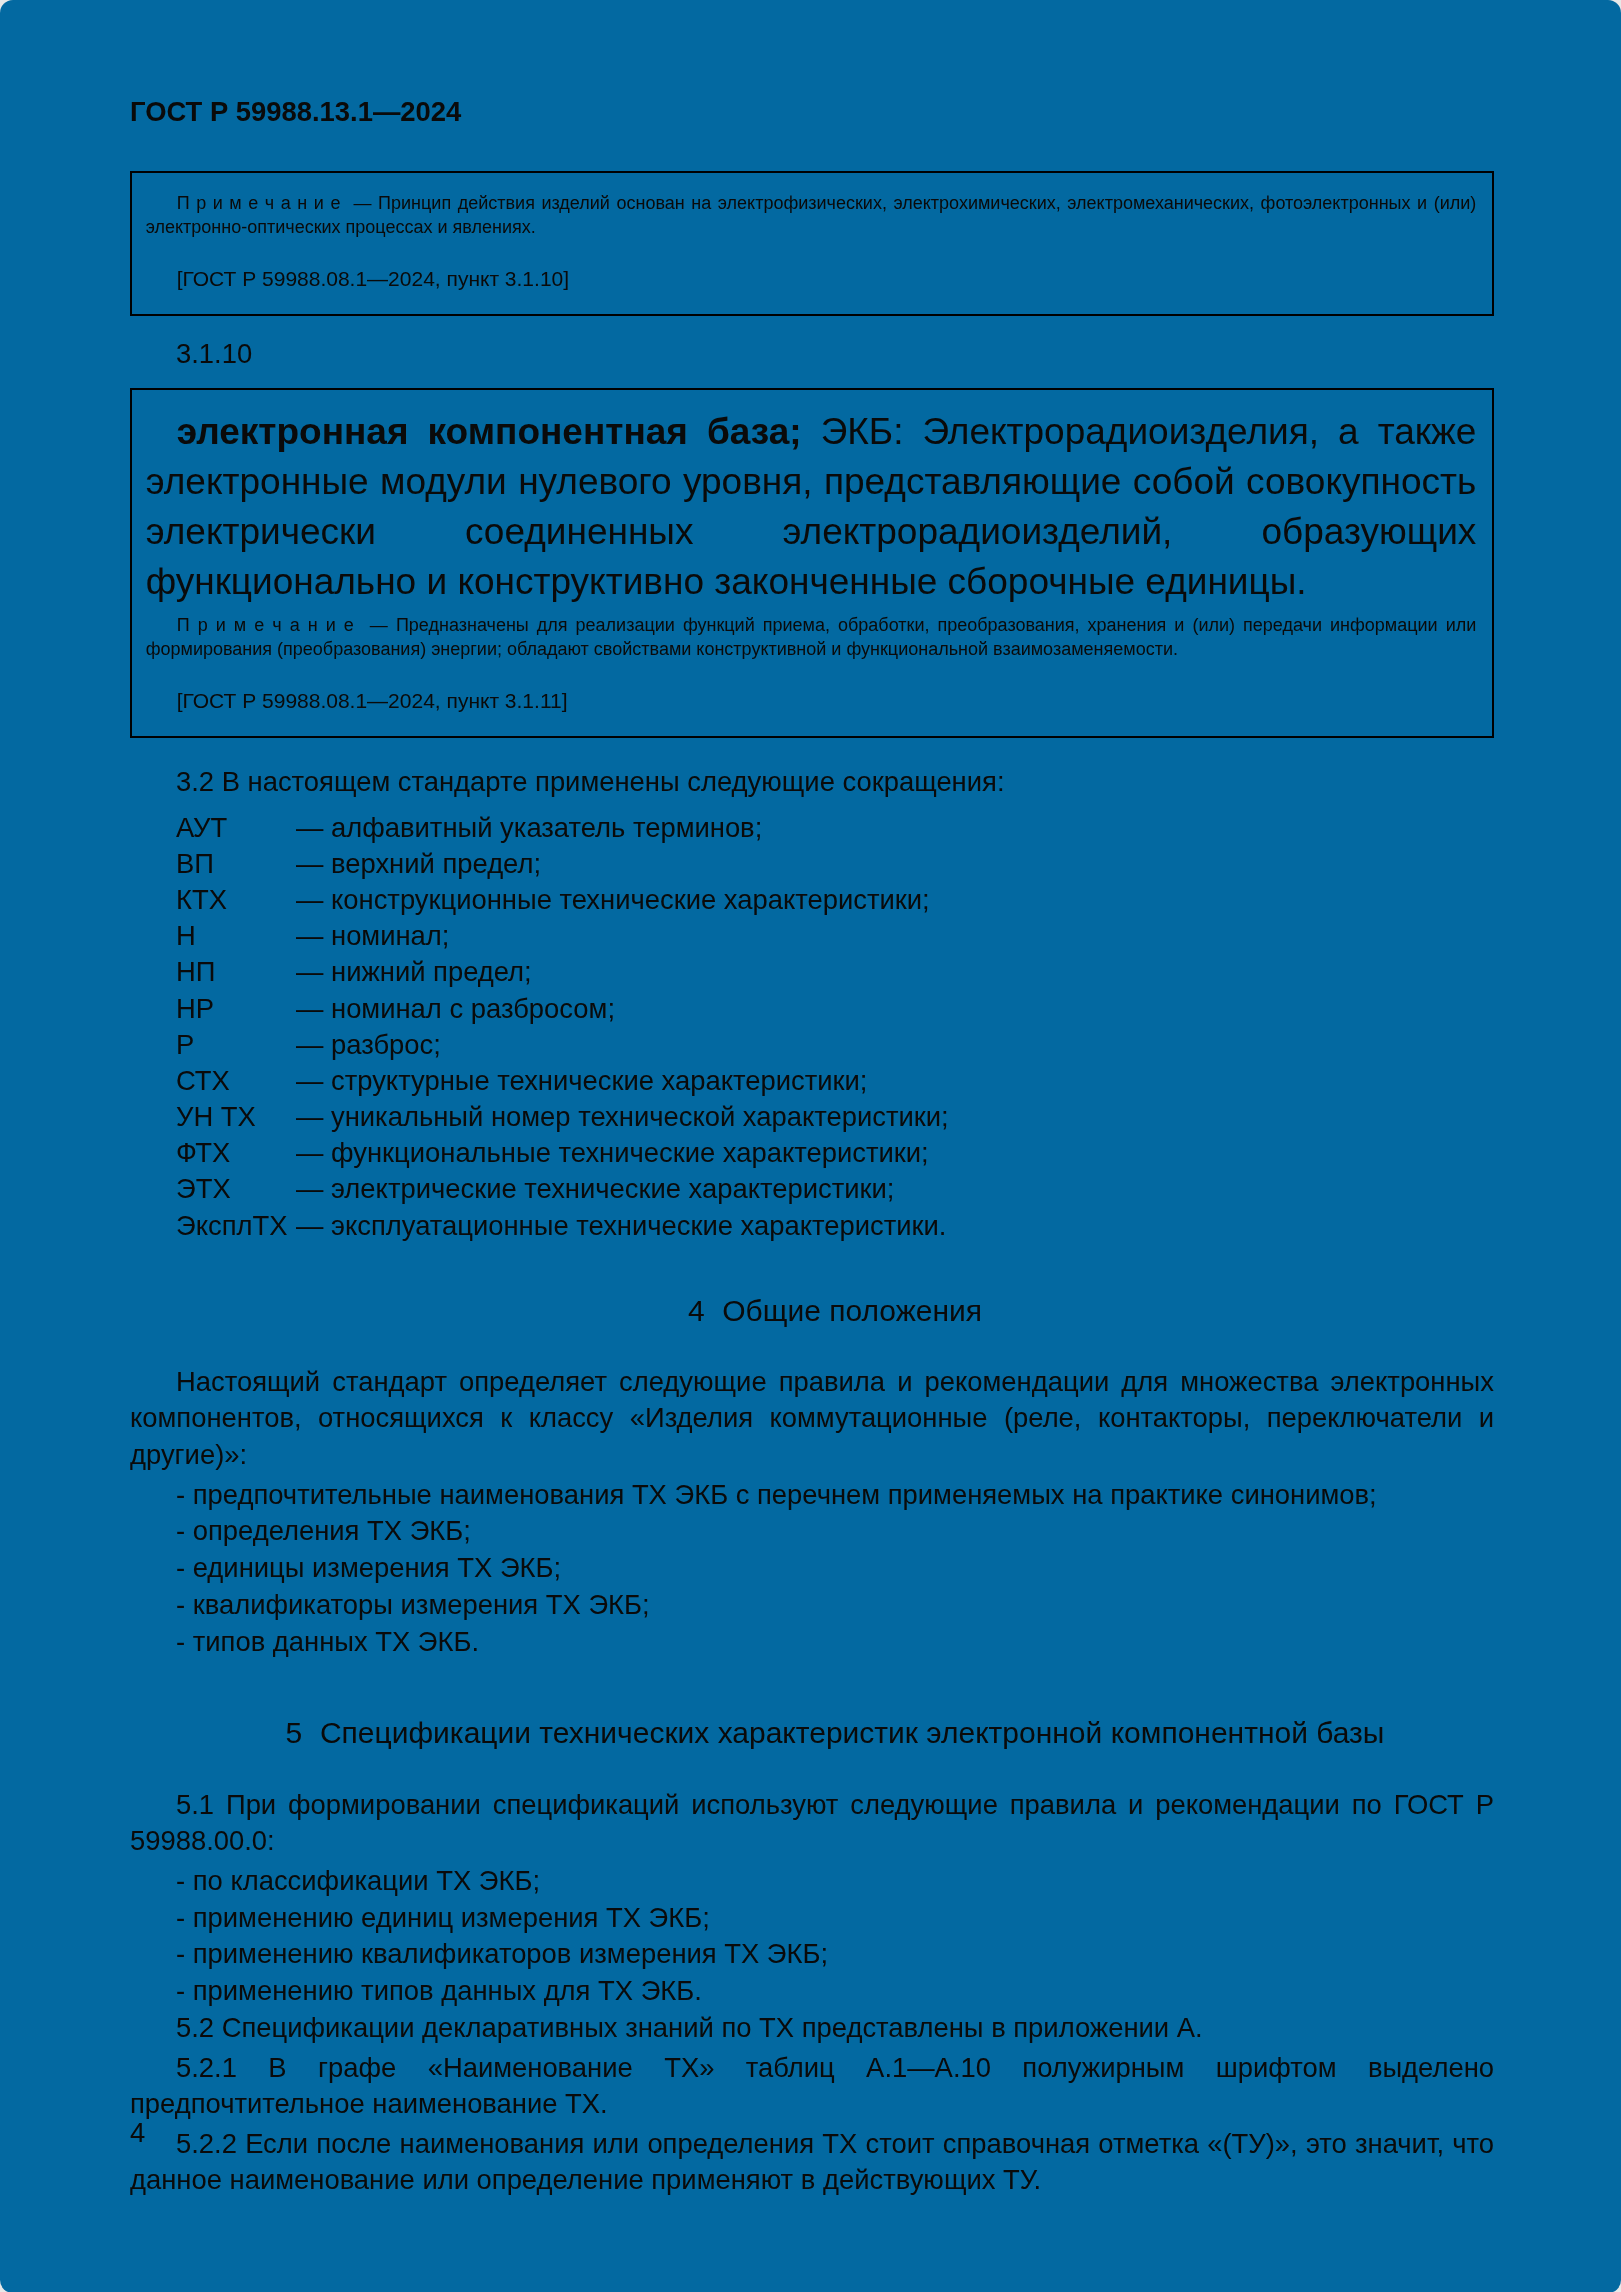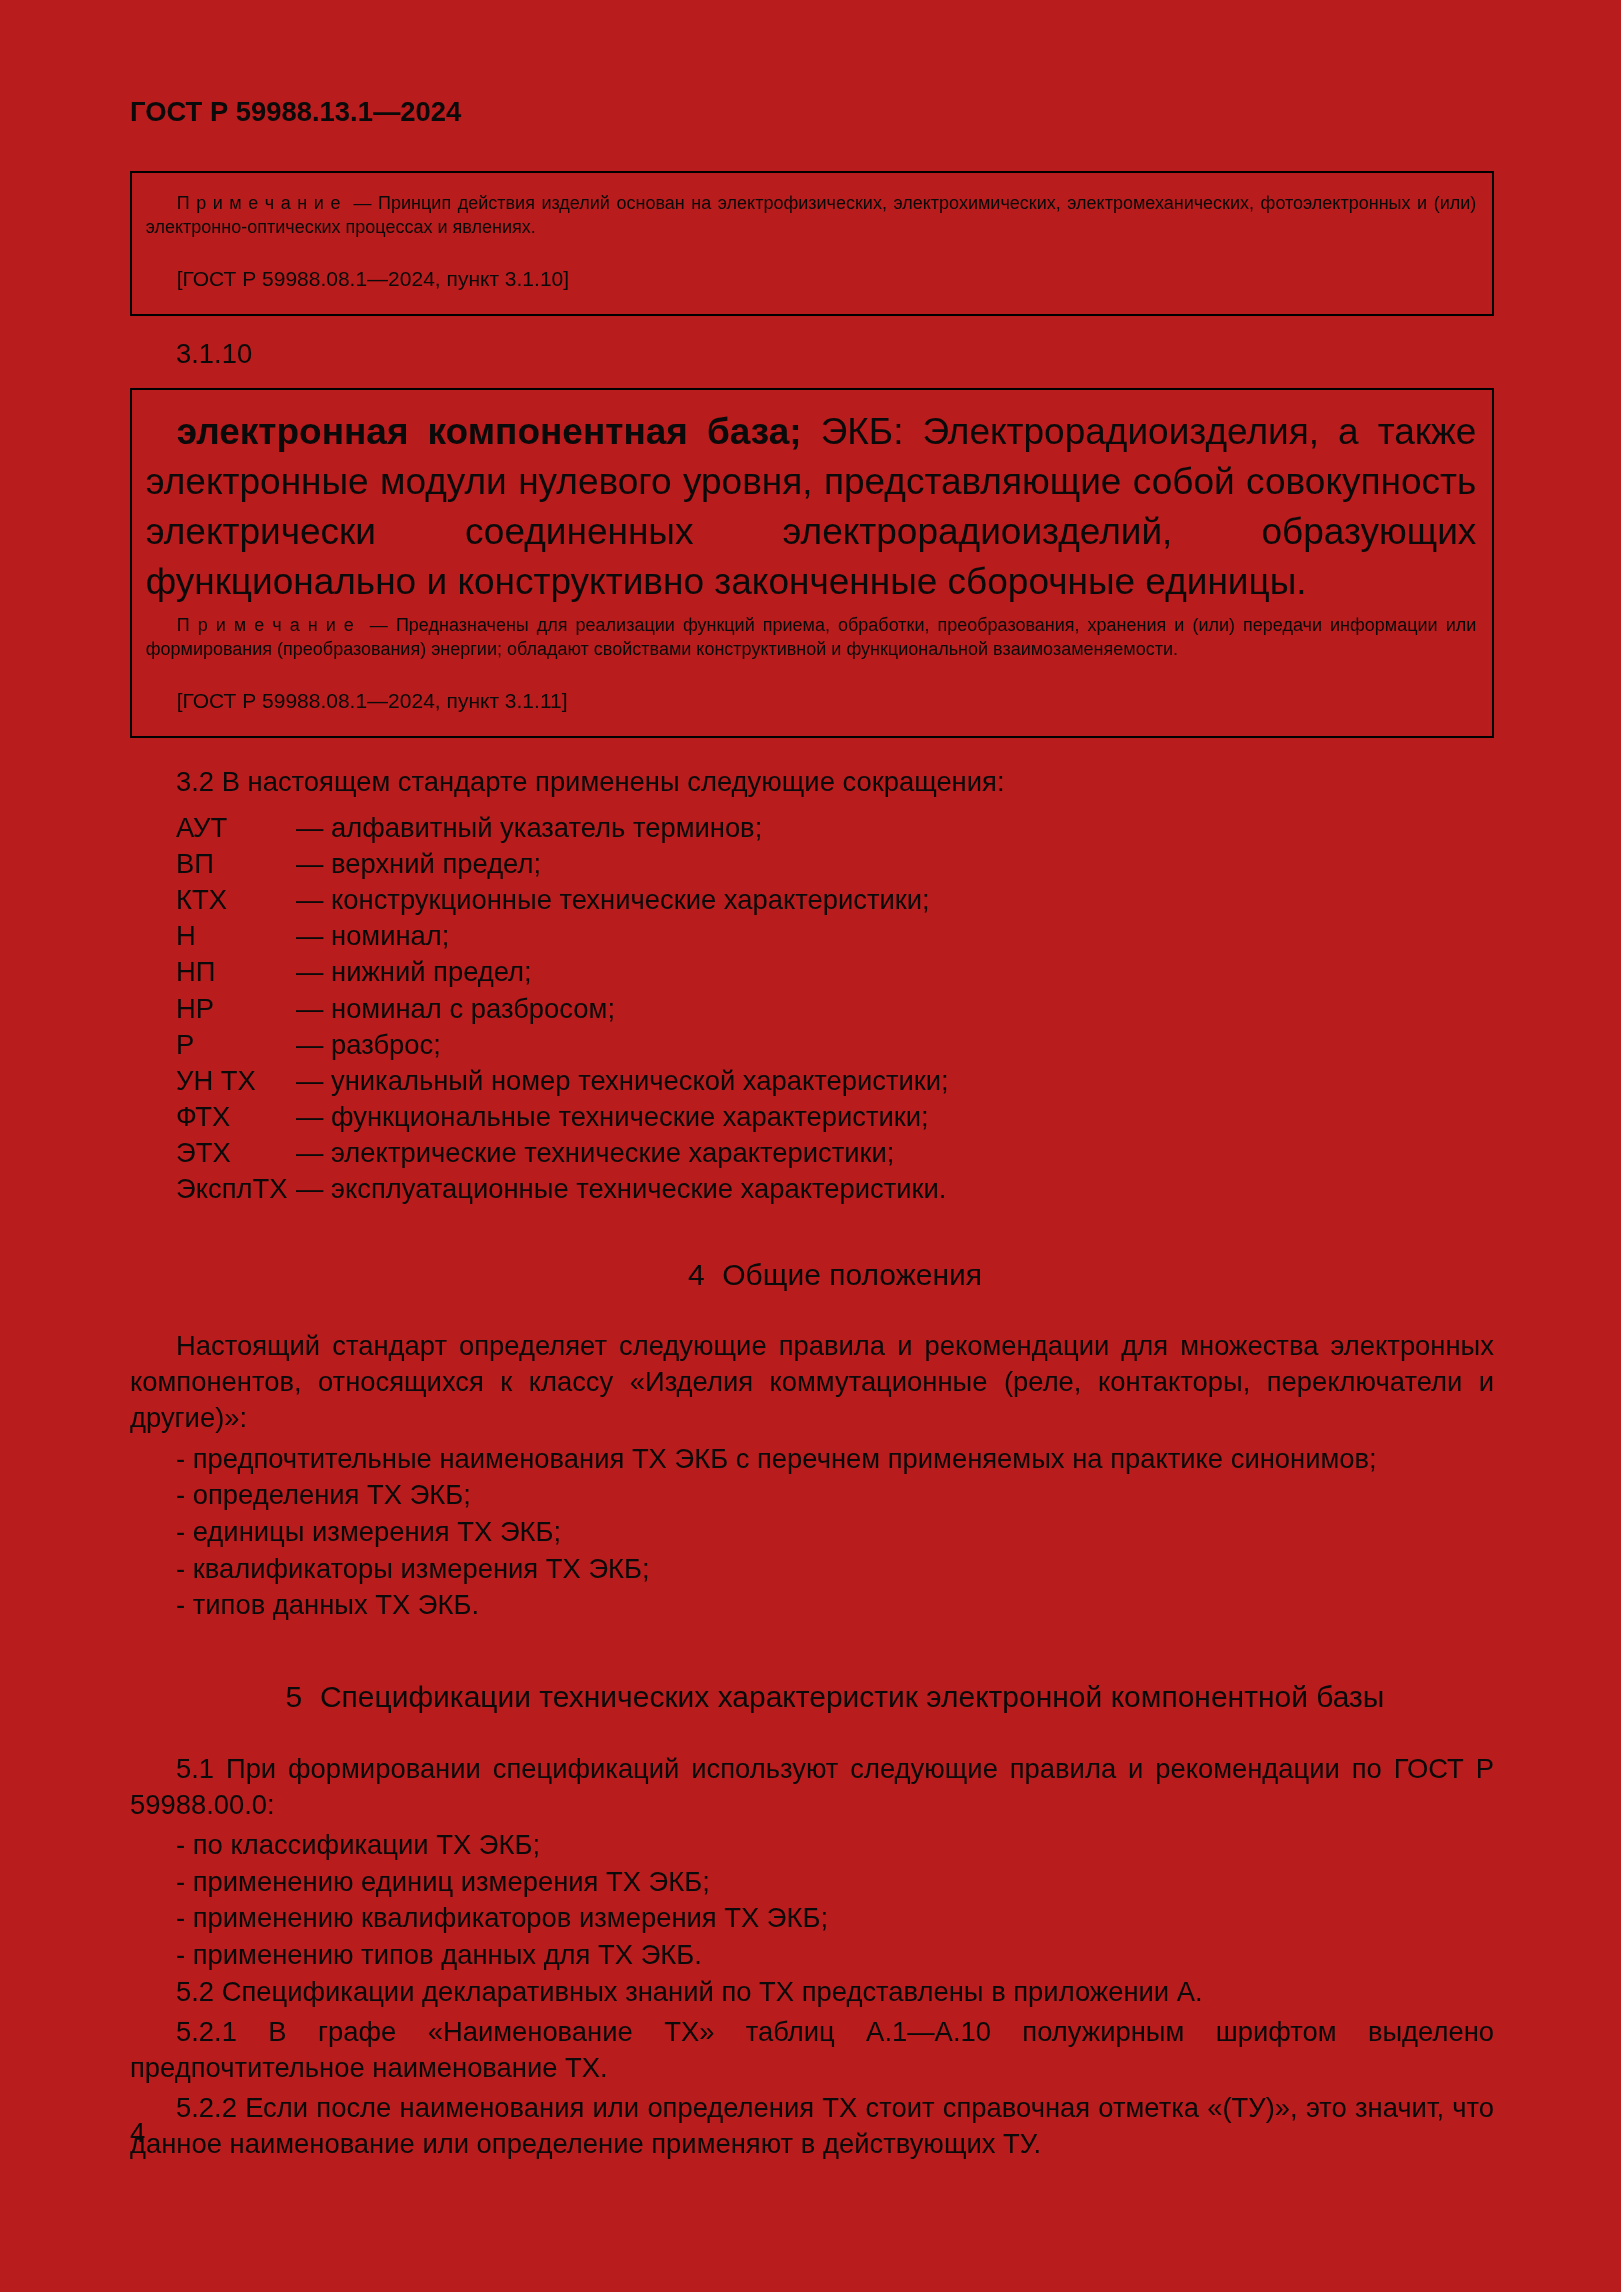--- a/index.html
+++ b/index.html
@@ -2,25 +2,26 @@
 <html lang="ru"><head>
 <meta charset="utf-8">
 <style>
   * { box-sizing: border-box; }
   html, body { margin: 0; padding: 0; background: #e8e8e8; }
   .page {
     position: relative;
     width: 1621px;
     height: 2293px;
     margin: 0 auto;
-    background: #b91c1c;
+    background: #0369a1;
     font-family: "Liberation Sans", "DejaVu Sans", sans-serif;
     font-size: 27.4px;
     line-height: 1.32;
     color: #0a0a0a;
+    border-radius: 13px;
   }
   .content {
     position: absolute;
     left: 130px;
     top: 94px;
     width: 1364px;
   }
   .doc-header {
     font-weight: bold;
     font-size: 27.4px;
@@ -130,20 +131,24 @@
         </div>
       <div class="abbr-row">
           <span class="abbr">НР</span>
           <span class="abbr-def">— номинал с разбросом;</span>
         </div>
       <div class="abbr-row">
           <span class="abbr">Р</span>
           <span class="abbr-def">— разброс;</span>
         </div>
       <div class="abbr-row">
+          <span class="abbr">СТХ</span>
+          <span class="abbr-def">— структурные технические характеристики;</span>
+        </div>
+      <div class="abbr-row">
           <span class="abbr">УН ТХ</span>
           <span class="abbr-def">— уникальный номер технической характеристики;</span>
         </div>
       <div class="abbr-row">
           <span class="abbr">ФТХ</span>
           <span class="abbr-def">— функциональные технические характеристики;</span>
         </div>
       <div class="abbr-row">
           <span class="abbr">ЭТХ</span>
           <span class="abbr-def">— электрические технические характеристики;</span>

